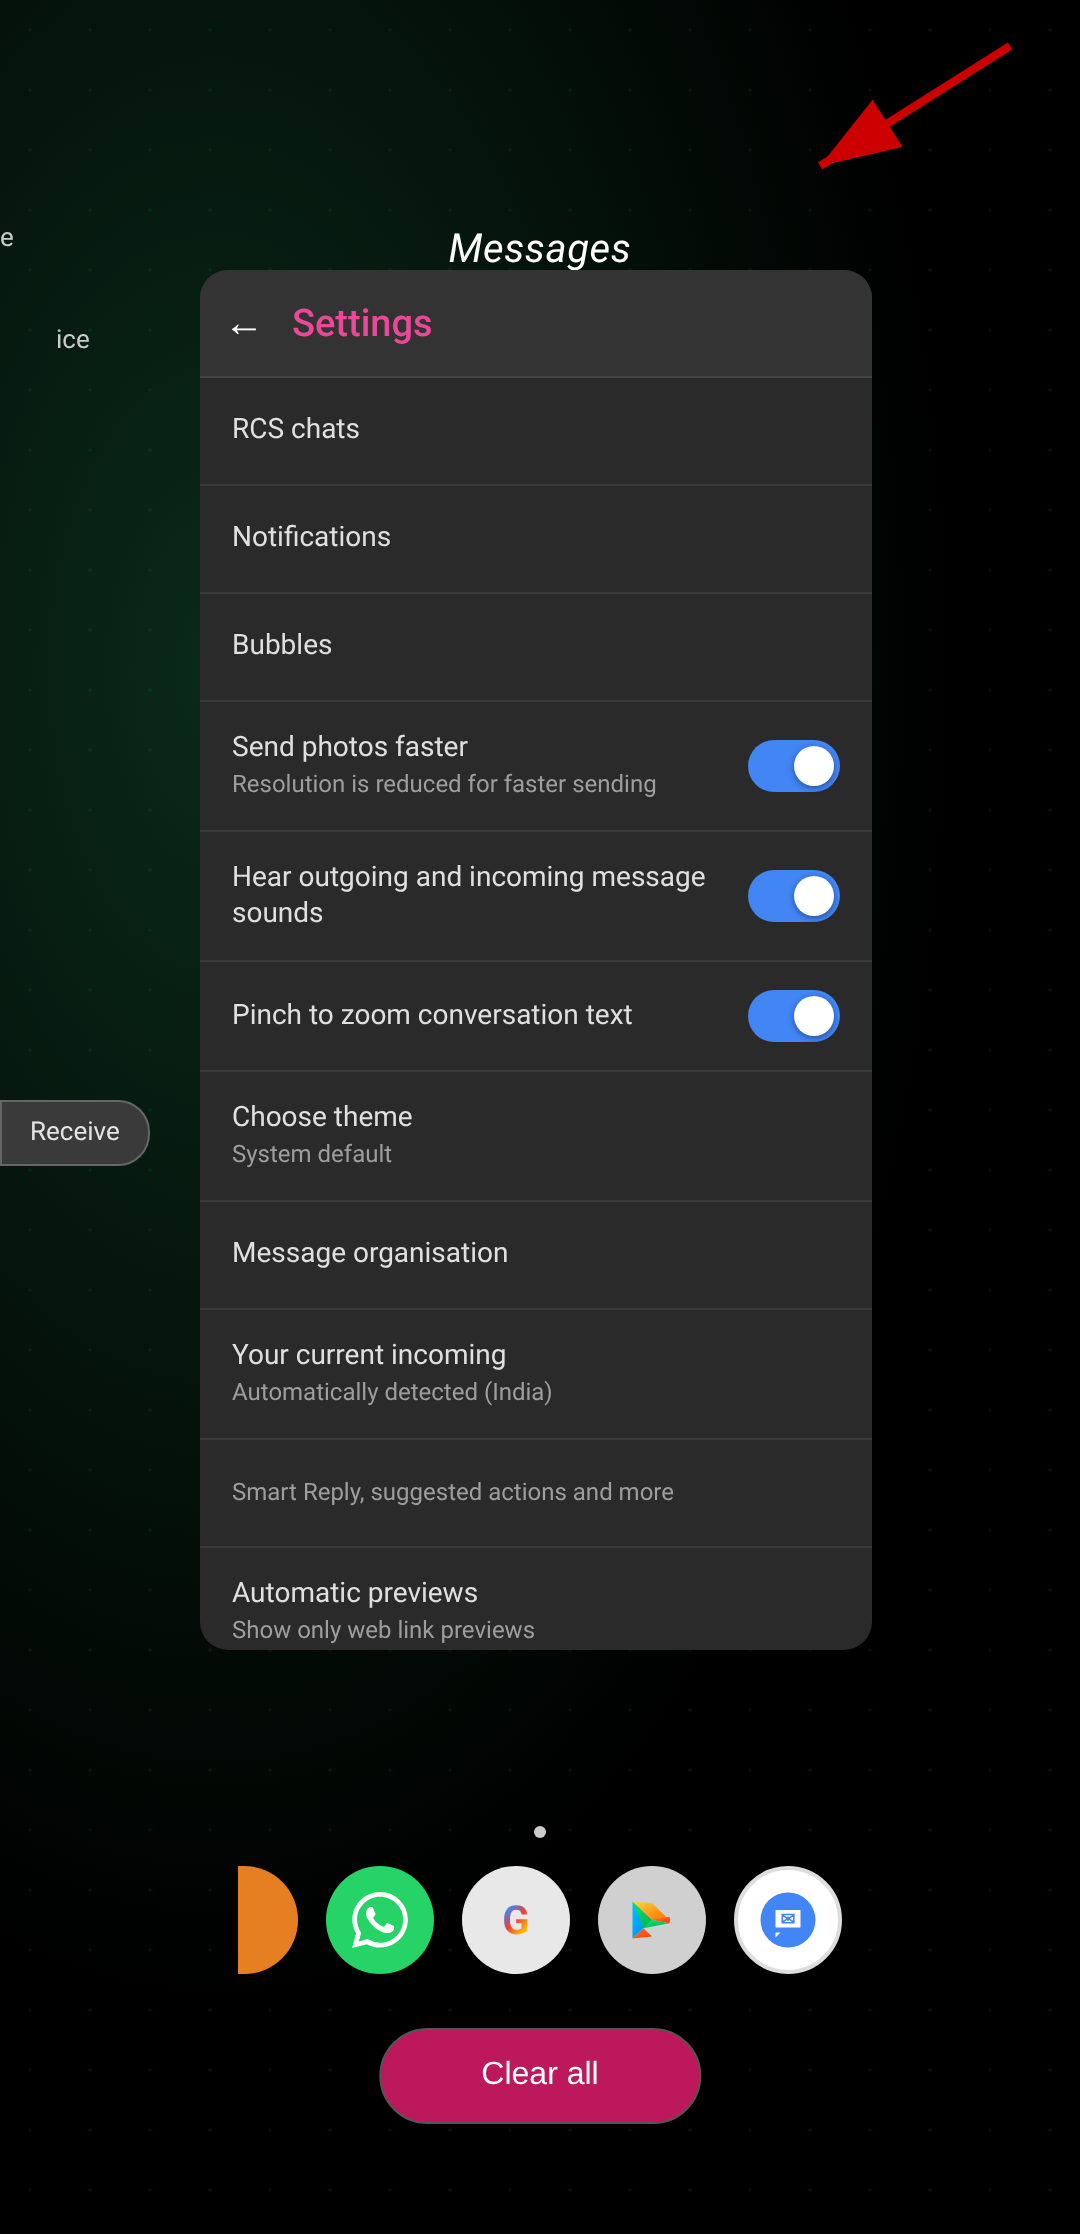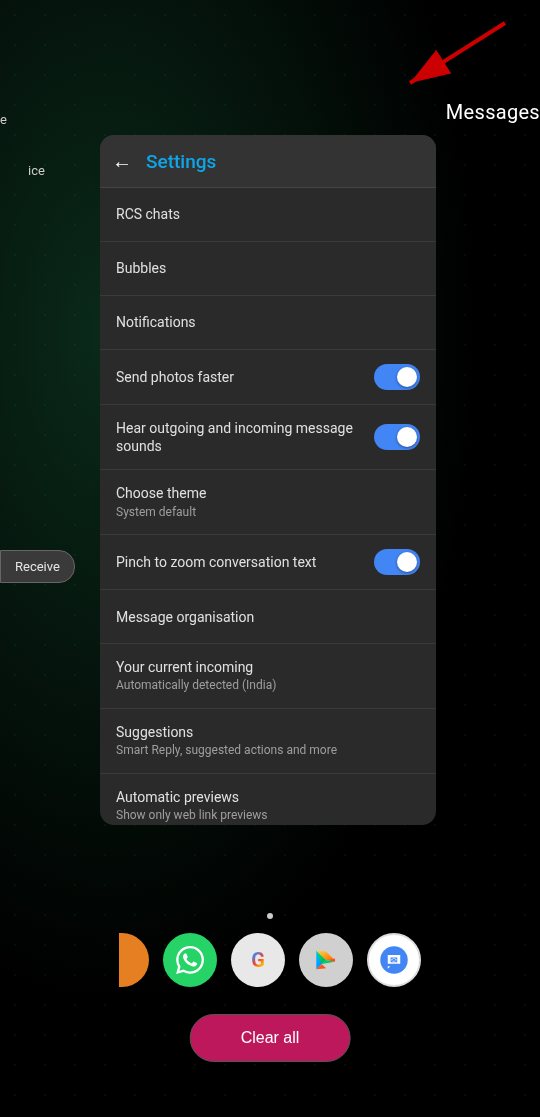--- a/index.html
+++ b/index.html
@@ -45,25 +45,26 @@
       top: 18px;
       right: 30px;
       z-index: 10;
       width: 160px;
       height: 80px;
     }
 
     
     .page-title-bar {
       position: absolute;
-      top: 100px;
+      top: 112px;
       left: 0;
       right: 0;
-      text-align: right;
+      text-align: center;
       z-index: 5;
+      font-style: italic;
     }
 
     .page-title-text {
       color: #fff;
       font-size: 20px;
       font-weight: 400;
       letter-spacing: 0.3px;
     }
 
     
@@ -101,21 +102,21 @@
     }
 
     .back-arrow {
       color: #fff;
       font-size: 20px;
       margin-right: 14px;
       cursor: pointer;
     }
 
     .settings-title {
-      color: #0ea5e9;
+      color: #ec4899;
       font-size: 19px;
       font-weight: 500;
       text-align: right;
     }
 
     
     .settings-list {
       overflow-y: auto;
       max-height: 640px;
     }
@@ -342,66 +343,66 @@
   </div>
 
   <div class="settings-list" id="settings-list-container">
   <div class="settings-item">
         <div class="settings-item-text">
           <div class="settings-item-label">RCS chats</div>
         </div>
       </div>
       <div class="settings-item">
         <div class="settings-item-text">
+          <div class="settings-item-label">Notifications</div>
+        </div>
+      </div>
+      <div class="settings-item">
+        <div class="settings-item-text">
           <div class="settings-item-label">Bubbles</div>
         </div>
       </div>
       <div class="settings-item">
         <div class="settings-item-text">
-          <div class="settings-item-label">Notifications</div>
-        </div>
-      </div>
-      <div class="settings-item">
-        <div class="settings-item-text">
           <div class="settings-item-label">Send photos faster</div>
+          <div class="settings-item-sublabel">Resolution is reduced for faster sending</div>
         </div>
         <div class="toggle toggle-on"></div>
       </div>
       <div class="settings-item">
         <div class="settings-item-text">
           <div class="settings-item-label">Hear outgoing and incoming message sounds</div>
+        </div>
+        <div class="toggle toggle-on"></div>
+      </div>
+      <div class="settings-item">
+        <div class="settings-item-text">
+          <div class="settings-item-label">Pinch to zoom conversation text</div>
         </div>
         <div class="toggle toggle-on"></div>
       </div>
       <div class="settings-item">
         <div class="settings-item-text">
           <div class="settings-item-label">Choose theme</div>
           <div class="settings-item-sublabel">System default</div>
         </div>
       </div>
       <div class="settings-item">
         <div class="settings-item-text">
-          <div class="settings-item-label">Pinch to zoom conversation text</div>
-        </div>
-        <div class="toggle toggle-on"></div>
-      </div>
-      <div class="settings-item">
-        <div class="settings-item-text">
           <div class="settings-item-label">Message organisation</div>
         </div>
       </div>
       <div class="settings-item">
         <div class="settings-item-text">
           <div class="settings-item-label">Your current incoming</div>
           <div class="settings-item-sublabel">Automatically detected (India)</div>
         </div>
       </div>
       <div class="settings-item">
         <div class="settings-item-text">
-          <div class="settings-item-label">Suggestions</div>
           <div class="settings-item-sublabel">Smart Reply, suggested actions and more</div>
         </div>
       </div>
       <div class="settings-item">
         <div class="settings-item-text">
           <div class="settings-item-label">Automatic previews</div>
           <div class="settings-item-sublabel">Show only web link previews</div>
         </div>
       </div>
     </div>

